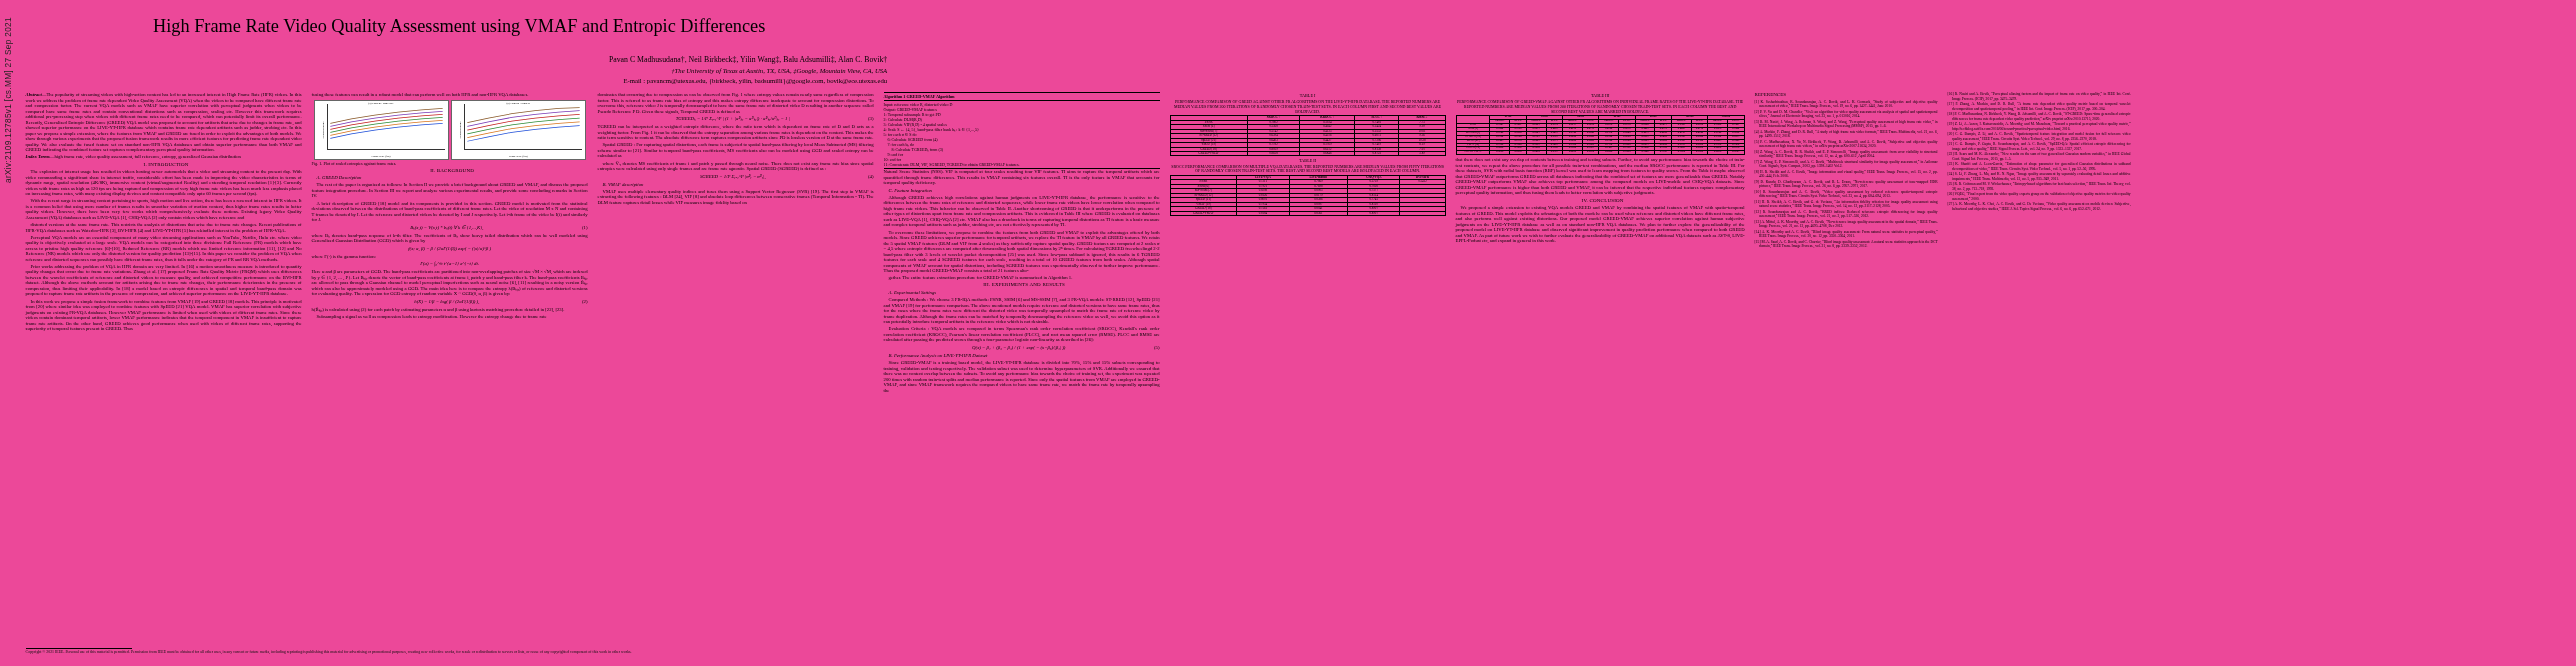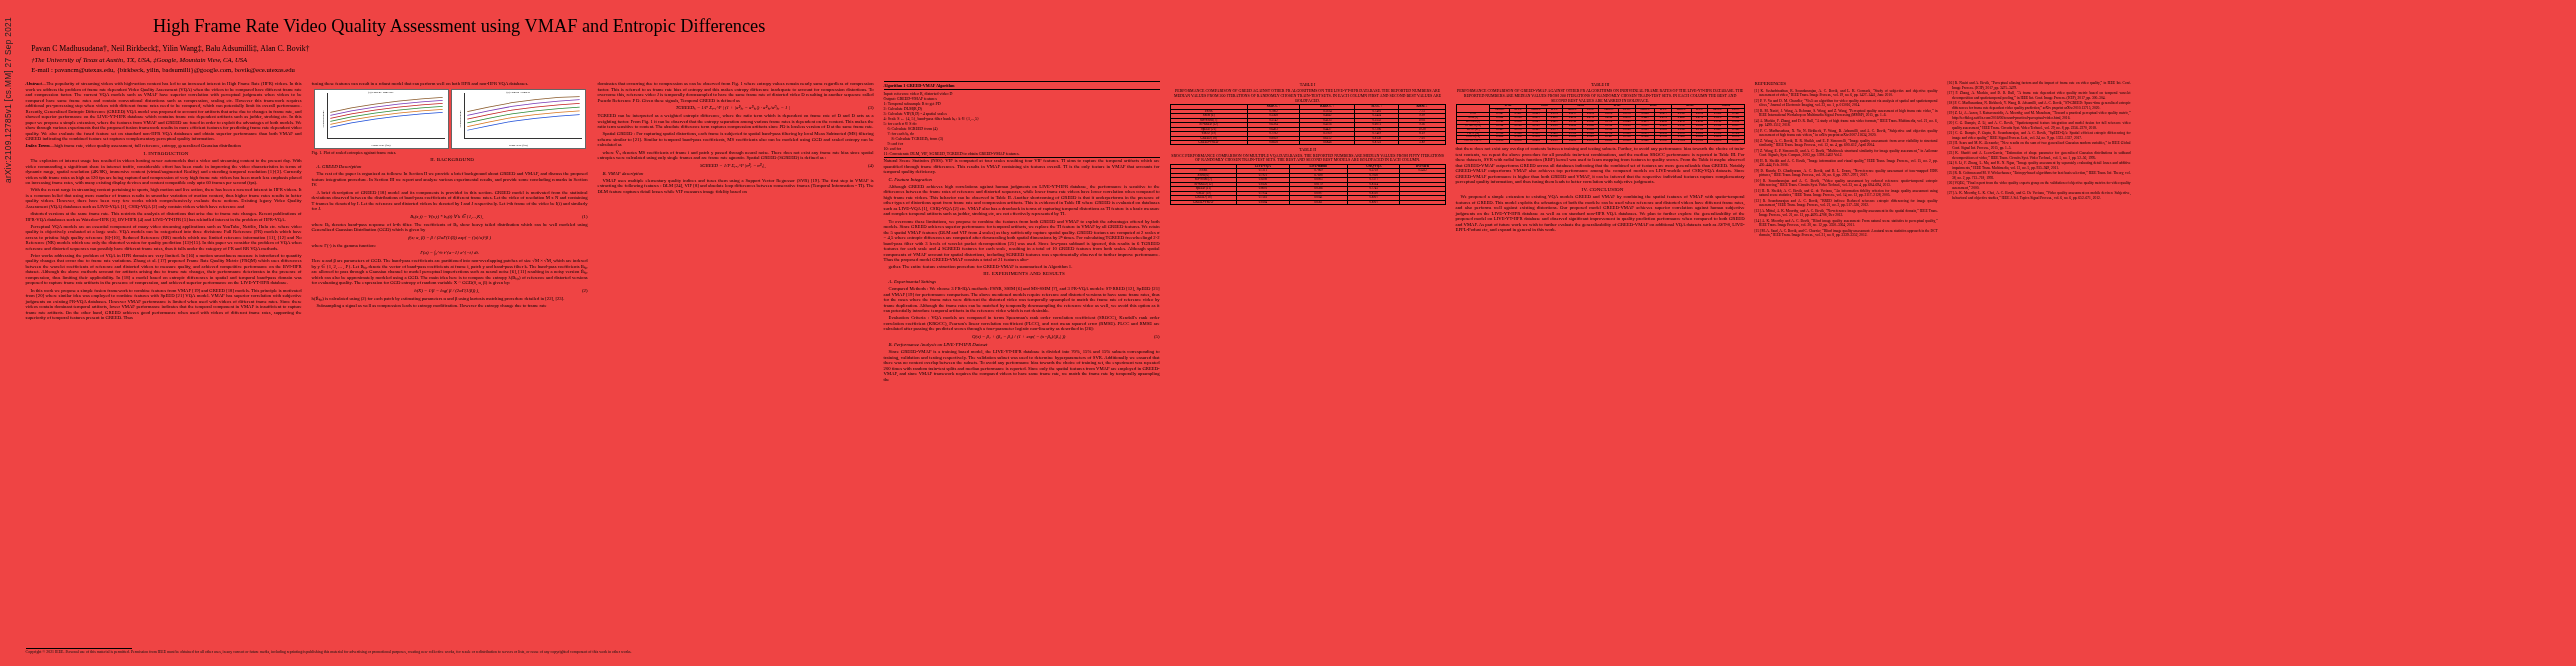--- a/index.html
+++ b/index.html
@@ -1,22 +1,22 @@
 <!DOCTYPE html>
 <html style="font-size:9px"><head>
 <meta charset="utf-8">
 <style>
   html,body{margin:0;padding:0;background:#fff;}
   body{width:2576px;height:667px;font-family:"Liberation Serif", serif;color:#000;position:relative;overflow:hidden;}
-  .page{position:absolute;inset:0;background:#ef4444;text-decoration:underline;}
+  .page{position:absolute;inset:0;background:#ec4899;text-decoration:underline;}
   .arxiv-stamp{position:absolute;left:3.3px;top:183px;transform:rotate(-90deg);transform-origin:left top;font-family:"Liberation Sans",sans-serif;font-size:8.3px;color:#222;white-space:nowrap;letter-spacing:0.3px;}
   .content{position:absolute;left:25.6px;top:14.5px;right:9px;bottom:5.6px;}
   .title{font-size:18.3px;text-align:center;line-height:1.22;margin:0 0 5.6px 0;font-weight:normal;}
   .title-wrap{width:856px;margin-left:5.6px;}
-  .authors{font-size:7.5px;text-align:left;line-height:1.5;margin-top:6px;}
+  .authors{font-size:7.5px;text-align:right;line-height:1.5;margin-top:17px;}
   .authors .names{font-size:7.8px;}
   .affil{font-size:6.7px;font-style:italic;}
   .email{font-size:6.7px;}
   .cols{display:flex;gap:0;margin-top:6.7px;}
   .col{width:276px;padding-right:10px;font-size:4.7px;line-height:1.17;text-align:justify;}
   .col p{margin:0 0 1.7px 0;text-indent:5px;}
   .col p.noind{text-indent:0;}
   .abstract-head{font-style:italic;font-weight:bold;}
   .sec{font-variant:small-caps;text-align:center;font-weight:normal;font-size:5px;margin:3.9px 0 1.7px 0;text-indent:0;letter-spacing:0.2px;}
   .subsec{font-style:italic;font-size:4.8px;margin:2.8px 0 1.1px 0;text-indent:0;}

